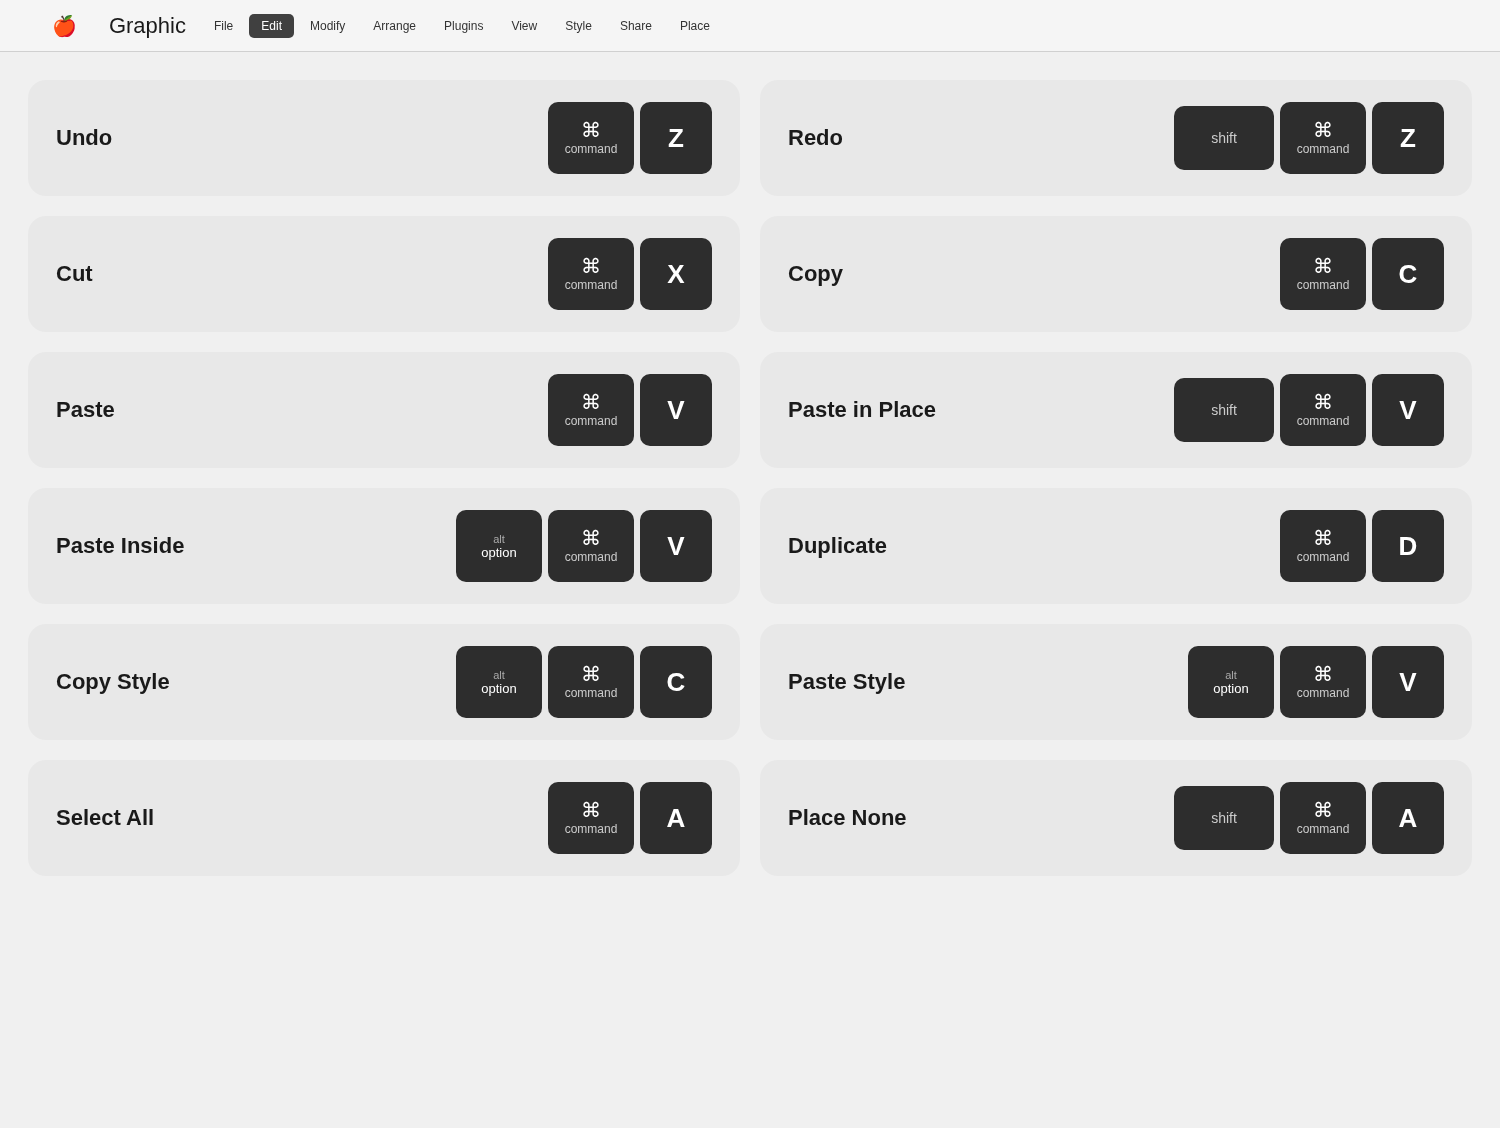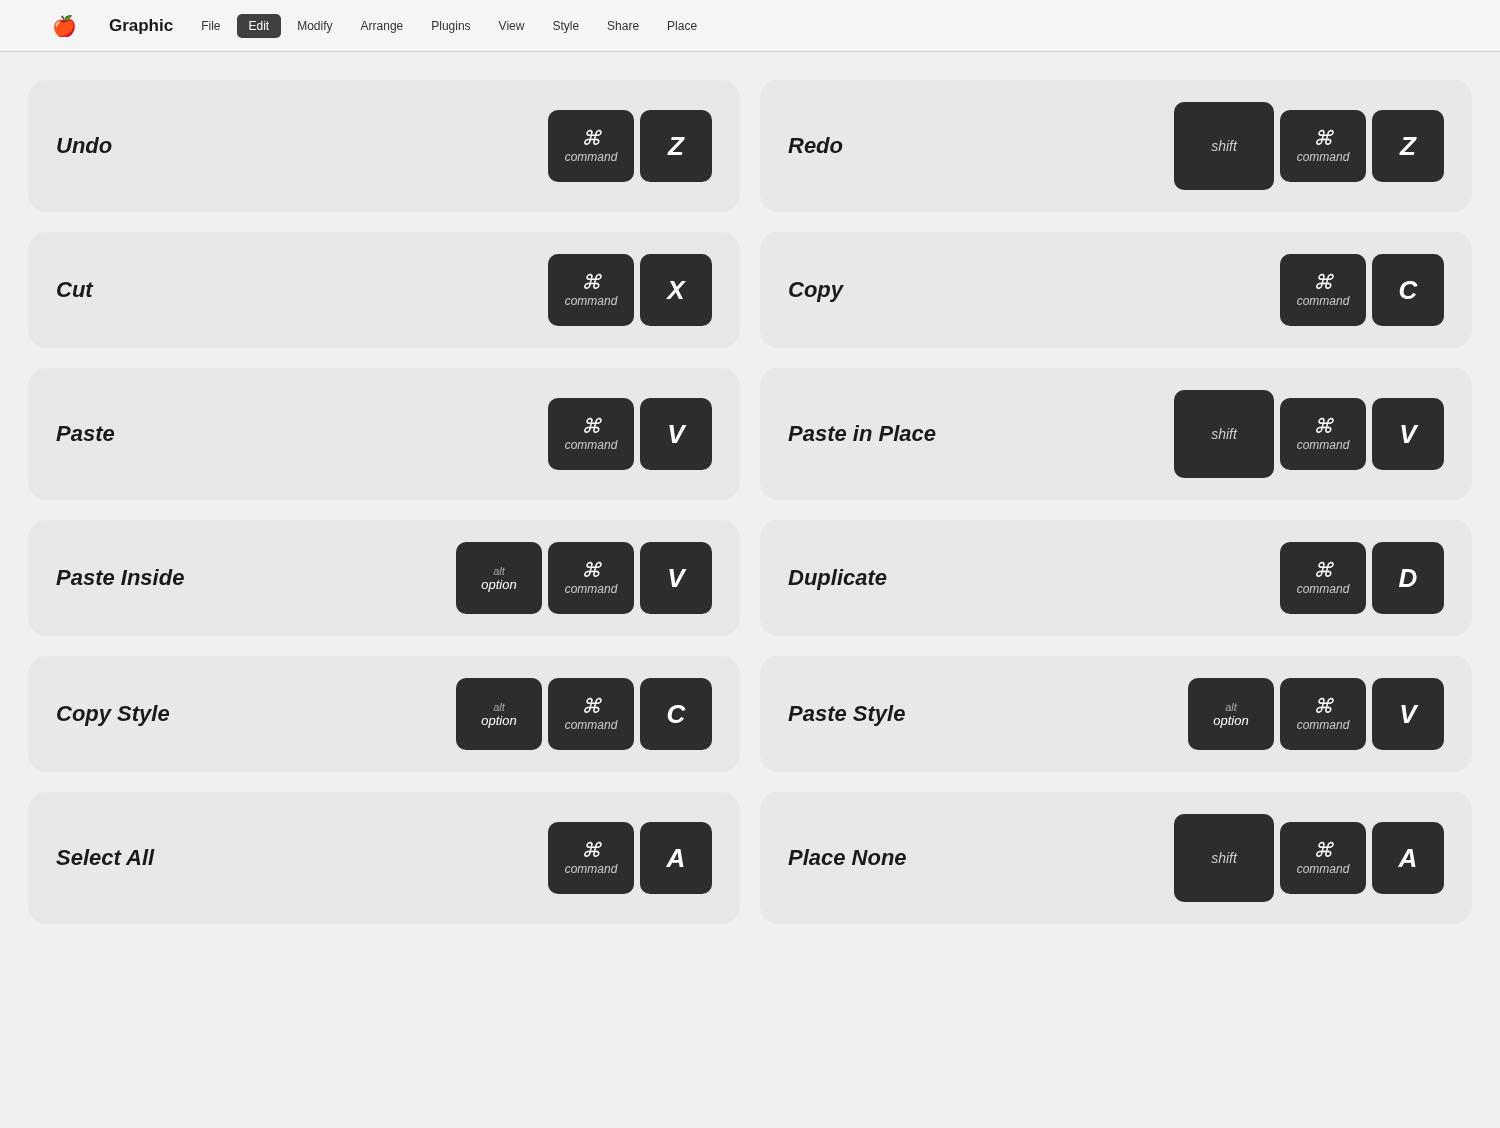--- a/index.html
+++ b/index.html
@@ -25,22 +25,22 @@
       font-size: 12px;
       color: #1a1a1a;
       cursor: pointer;
       border-radius: 5px;
     }
     .menubar-item:first-child {
       font-size: 20px;
       margin-right: 4px;
     }
     .menubar-item.app-name {
-      font-weight: 700;
-      font-size: 17px;
+      font-weight: 400;
+      font-size: 22px;
     }
     .menubar-item.active {
       background: #404040;
       color: white;
       border-radius: 5px;
     }
     .menubar-item:not(.active):not(.app-name):not(:first-child) {
       color: #333;
     }
 
@@ -54,21 +54,20 @@
 
     
     .shortcut-card {
       background: #e8e8e8;
       border-radius: 18px;
       padding: 22px 28px;
       display: flex;
       align-items: center;
       gap: 16px;
       min-height: 110px;
-      font-style: italic;
     }
 
     .shortcut-label {
       font-size: 22px;
       font-weight: 700;
       color: #1a1a1a;
       min-width: 140px;
       white-space: nowrap;
     }
 
@@ -87,21 +86,21 @@
       display: flex;
       flex-direction: column;
       align-items: center;
       justify-content: center;
       font-size: 13px;
       font-weight: 500;
     }
 
     .key.wide {
       width: 100px;
-      height: 88px;
+      height: 64px;
       font-size: 14px;
     }
 
     .key.medium {
       width: 86px;
       height: 72px;
     }
 
     .key.square {
       width: 72px;

